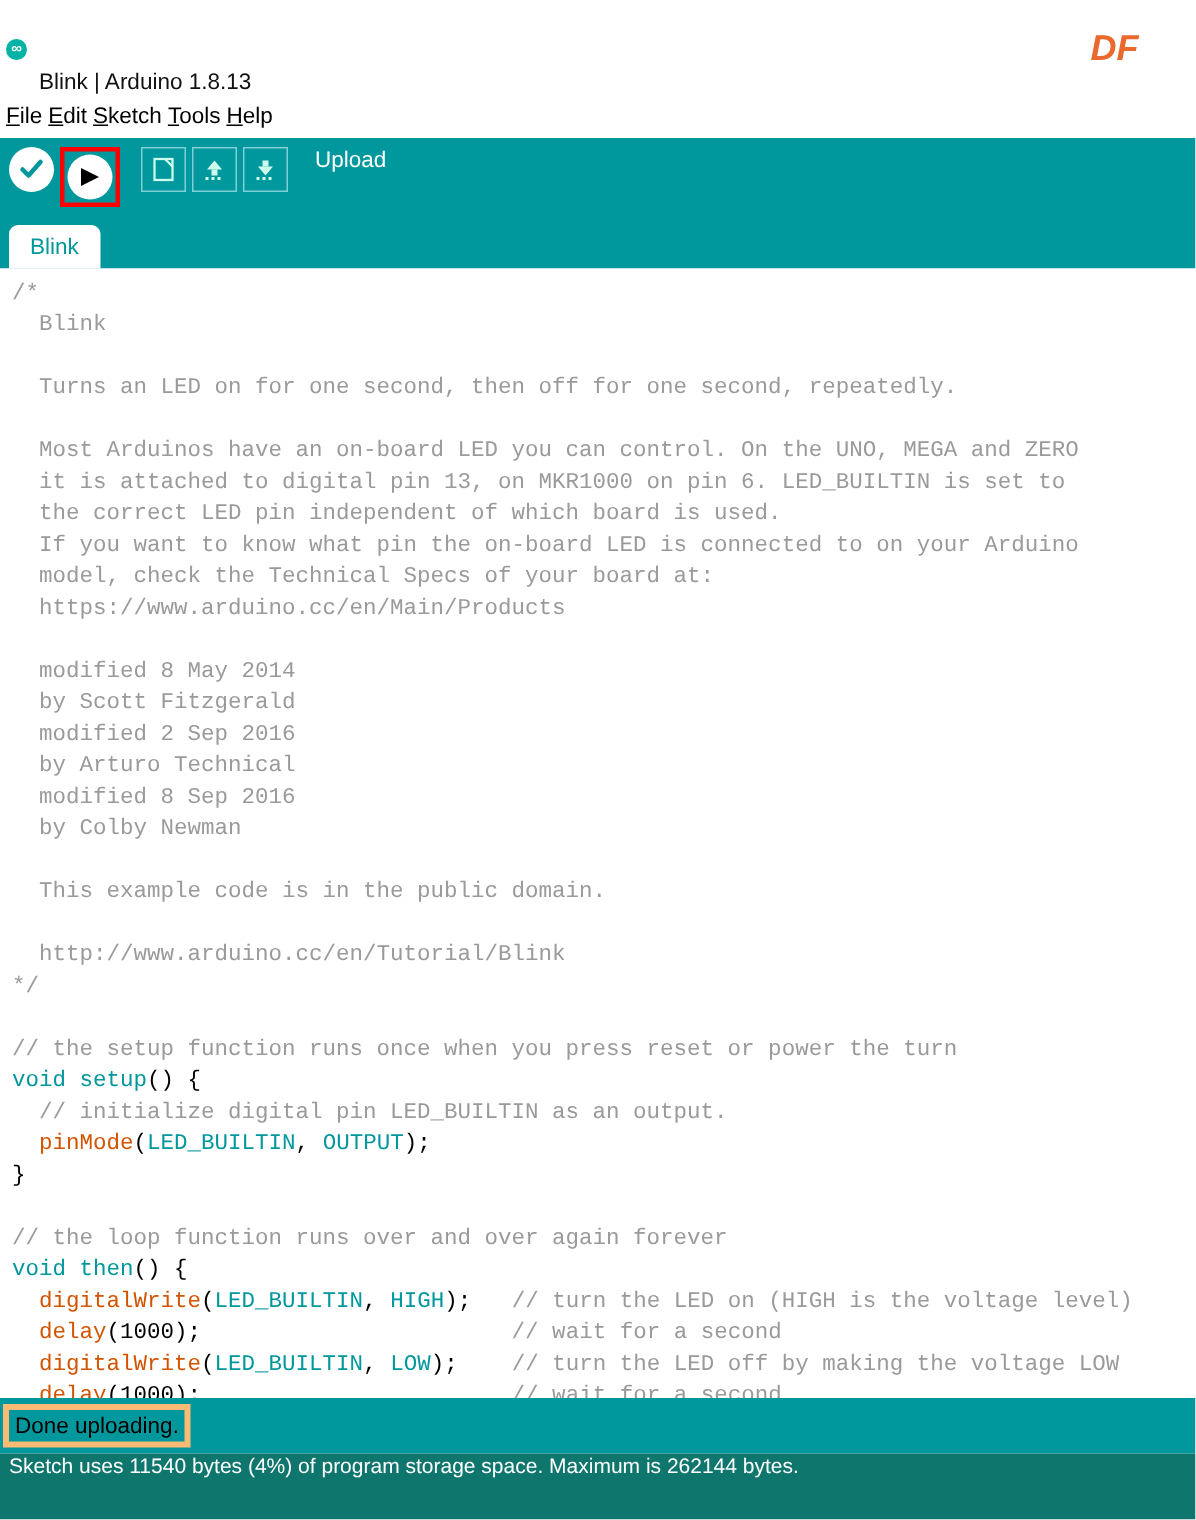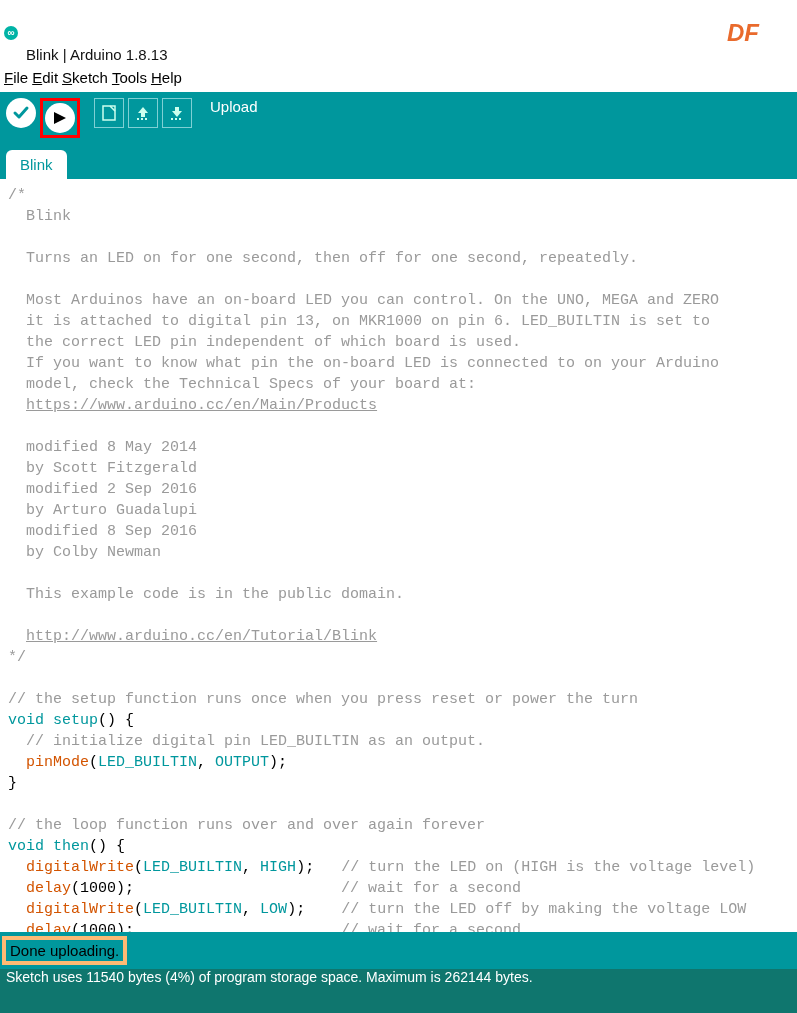--- a/index.html
+++ b/index.html
@@ -93,21 +93,21 @@
     flex: 1 1 auto;
     background: #fff;
     color: #9a9a9a;
     font-family: "Courier New", monospace;
     font-size: 15px;
     line-height: 21px;
     padding: 6px 6px 6px 8px;
     white-space: pre;
     overflow: hidden;
   }
-  .code-link { text-decoration: underline; }
+  .code-link { }
   .c-black { color: #000; }
   .c-key { color: #00979d; }
   .c-func { color: #d35400; margin-top: 13px; }
   .c-const { color: #00979d; }
   .c-comment { color: #9a9a9a; }
   .statusbar {
     background: #00979d;
     color: #000;
     font-size: 15px;
     padding: 4px 2px;
@@ -192,21 +192,21 @@
 <span>  Most Arduinos have an on-board LED you can control. On the UNO, MEGA and ZERO</span>
 <span>  it is attached to digital pin 13, on MKR1000 on pin 6. LED_BUILTIN is set to</span>
 <span>  the correct LED pin independent of which board is used.</span>
 <span>  If you want to know what pin the on-board LED is connected to on your Arduino</span>
 <span>  model, check the Technical Specs of your board at:</span>
 <span>  </span><span class="code-link">https://www.arduino.cc/en/Main/Products</span>
 <span></span>
 <span>  modified 8 May 2014</span>
 <span>  by Scott Fitzgerald</span>
 <span>  modified 2 Sep 2016</span>
-<span>  by Arturo Guadalupi</span>
+<span>  by Arturo Technical</span>
 <span>  modified 8 Sep 2016</span>
 <span>  by Colby Newman</span>
 <span></span>
 <span>  This example code is in the public domain.</span>
 <span></span>
 <span>  </span><span class="code-link">http://www.arduino.cc/en/Tutorial/Blink</span>
 <span>*/</span>
 <span></span>
 <span class="c-comment">// the setup function runs once when you press reset or power the turn</span>
 <span class="c-key">void</span><span class="c-key"> setup</span><span class="c-black">() {</span>

